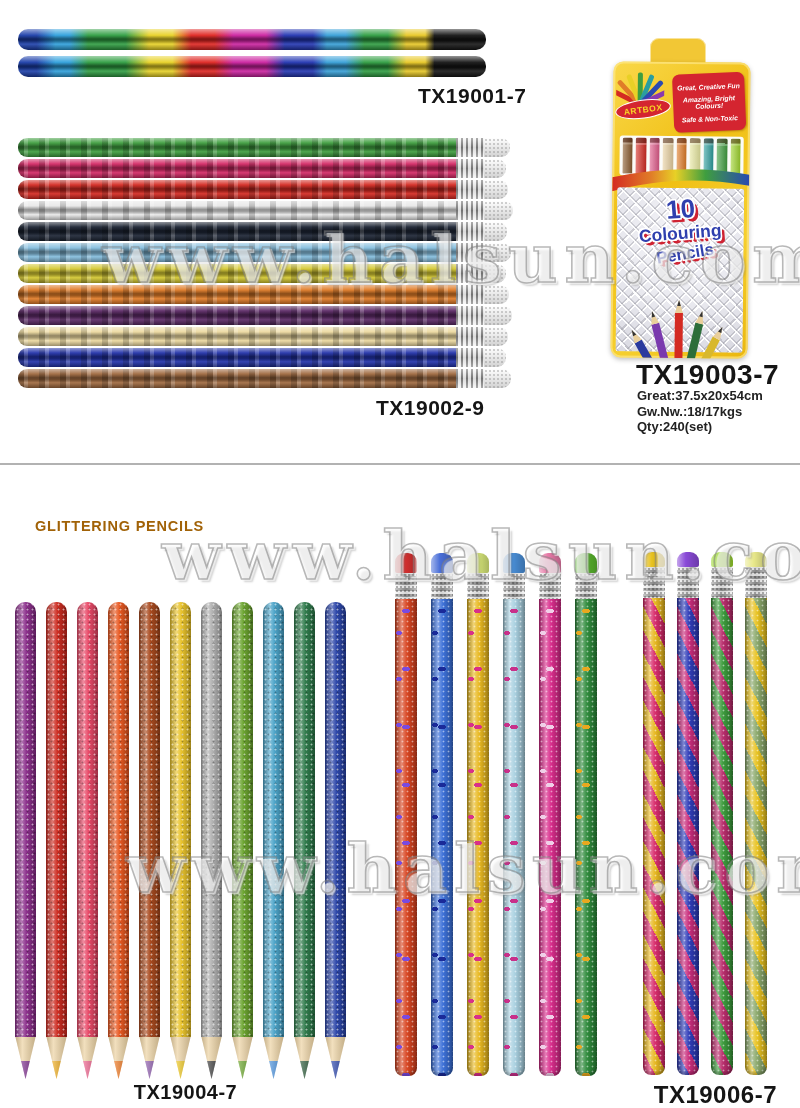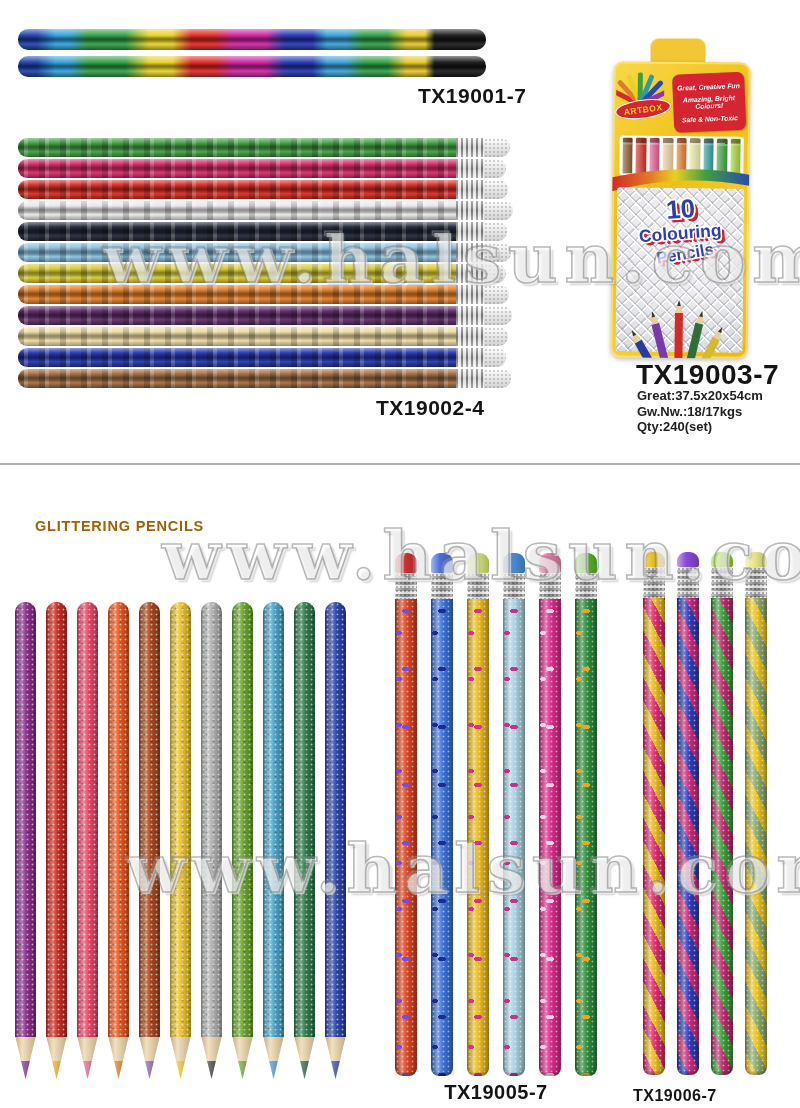--- a/index.html
+++ b/index.html
@@ -72,21 +72,21 @@
   .vp6-eraser{height:15px;border-radius:9px 9px 2px 2px;}
   .vp6-ferrule{height:31px;}
   .vp6-body{height:477px;border-radius:0 0 8px 8px;box-shadow:inset 0 -3px 3px rgba(0,0,0,.25);}
   .ferrule-v{background-color:#cfcfcf;
        background-image:radial-gradient(circle, rgba(50,50,50,.45) .6px, rgba(0,0,0,0) 1.2px),
          repeating-linear-gradient(to bottom, rgba(255,255,255,.55) 0 3px, rgba(0,0,0,.18) 3px 6px),
          linear-gradient(to right, rgba(255,255,255,.8), rgba(0,0,0,.22) 50%, rgba(255,255,255,.55));
        background-size:4px 4px,100% 100%,100% 100%;}
   .bl4{left:15px;top:1081px;width:341px;text-align:center;font-size:20px;}
   .bl5{left:395px;top:1081px;width:202px;text-align:center;font-size:20px;}
-  .bl6{left:633px;top:1081px;width:144px;text-align:left;font-size:16px;margin-top:6px;}
+  .bl6{left:633px;top:1081px;width:144px;text-align:right;font-size:24px;}
   
   .watermark{position:absolute;font-family:"DejaVu Serif",serif;font-weight:bold;font-size:68px;letter-spacing:7px;
        color:rgba(255,255,255,.14);-webkit-text-stroke:1.6px rgba(125,125,125,.55);
        text-shadow:2px 2px 1px rgba(255,255,255,.6),3px 3px 2px rgba(95,95,95,.3);
        z-index:40;pointer-events:none;white-space:nowrap;}
   .wm1{left:102px;top:218px;}
   .wm2{left:162px;top:515px;}
   .wm3{left:126px;top:828px;}
 </style>
 </head>
@@ -153,21 +153,21 @@
         <div class="gp-body" style="background-color: rgb(35, 51, 170); background-image: linear-gradient(rgba(255, 255, 255, 0.5), rgba(255, 255, 255, 0.05) 26%, rgba(0, 0, 0, 0.38) 46%, rgba(0, 0, 0, 0.3) 56%, rgba(255, 255, 255, 0.08) 72%, rgba(0, 0, 0, 0.35)), repeating-linear-gradient(90deg, rgba(0, 0, 0, 0.2) 0px, rgba(0, 0, 0, 0.2) 6px, rgba(255, 255, 255, 0.22) 6px, rgba(255, 255, 255, 0.22) 10px, rgba(255, 255, 255, 0) 10px, rgba(255, 255, 255, 0) 21px);"></div>
         <div class="gp-ferrule ferrule-h"></div>
         <div class="gp-eraser" style="width: 22px;"></div>
       </div>
       <div class="gp-row">
         <div class="gp-body" style="background-color: rgb(160, 106, 64); background-image: linear-gradient(rgba(255, 255, 255, 0.5), rgba(255, 255, 255, 0.05) 26%, rgba(0, 0, 0, 0.38) 46%, rgba(0, 0, 0, 0.3) 56%, rgba(255, 255, 255, 0.08) 72%, rgba(0, 0, 0, 0.35)), repeating-linear-gradient(90deg, rgba(0, 0, 0, 0.2) 0px, rgba(0, 0, 0, 0.2) 6px, rgba(255, 255, 255, 0.22) 6px, rgba(255, 255, 255, 0.22) 10px, rgba(255, 255, 255, 0) 10px, rgba(255, 255, 255, 0) 21px);"></div>
         <div class="gp-ferrule ferrule-h"></div>
         <div class="gp-eraser" style="width: 27px;"></div>
       </div>
     </div>
-  <div class="code-label l2">TX19002-4</div>
+  <div class="code-label l2">TX19002-9</div>
 
   <div class="hang-tab"></div>
   <div class="box">
     <svg class="fanlogo" id="fanlogo" width="48" height="38" viewBox="0 0 48 38">
         <rect x="21.5" y="6" width="5" height="30" rx="2" fill="#d42a22" transform="rotate(-64 24 38)"></rect>
         <rect x="21.5" y="6" width="5" height="30" rx="2" fill="#e07c28" transform="rotate(-43 24 38)"></rect>
         <rect x="21.5" y="6" width="5" height="30" rx="2" fill="#e8d026" transform="rotate(-22 24 38)"></rect>
         <rect x="21.5" y="6" width="5" height="30" rx="2" fill="#3f9e3f" transform="rotate(0 24 38)"></rect>
         <rect x="21.5" y="6" width="5" height="30" rx="2" fill="#2a9ea0" transform="rotate(22 24 38)"></rect>
         <rect x="21.5" y="6" width="5" height="30" rx="2" fill="#2a4ab0" transform="rotate(43 24 38)"></rect>
@@ -344,18 +344,18 @@
         <div class="vp6-ferrule ferrule-v"></div>
         <div class="vp6-body" style="background-color: rgb(58, 154, 58); background-image: radial-gradient(circle, rgba(255, 255, 255, 0.5) 0.6px, rgba(255, 255, 255, 0) 1.2px), linear-gradient(to right, rgba(0, 0, 0, 0.32), rgba(255, 255, 255, 0.38) 30%, rgba(255, 255, 255, 0.02) 55%, rgba(0, 0, 0, 0.32)), repeating-linear-gradient(62deg, rgb(58, 154, 58) 0px, rgb(58, 154, 58) 11px, rgb(184, 42, 106) 11px, rgb(184, 42, 106) 22px); background-size: 5px 5px, 100% 100%, 100% 100%;"></div>
       </div>
       <div class="vp6">
         <div class="vp6-eraser" style="background-color: rgb(232, 232, 138); background-image: linear-gradient(to right, rgba(255, 255, 255, 0.5), rgba(255, 255, 255, 0) 40%, rgba(0, 0, 0, 0.22));"></div>
         <div class="vp6-ferrule ferrule-v"></div>
         <div class="vp6-body" style="background-color: rgb(232, 194, 31); background-image: radial-gradient(circle, rgba(255, 255, 255, 0.5) 0.6px, rgba(255, 255, 255, 0) 1.2px), linear-gradient(to right, rgba(0, 0, 0, 0.32), rgba(255, 255, 255, 0.38) 30%, rgba(255, 255, 255, 0.02) 55%, rgba(0, 0, 0, 0.32)), repeating-linear-gradient(62deg, rgb(232, 194, 31) 0px, rgb(232, 194, 31) 11px, rgb(138, 168, 106) 11px, rgb(138, 168, 106) 22px); background-size: 5px 5px, 100% 100%, 100% 100%;"></div>
       </div>
     </div>
 
-  <div class="code-label bl5">TX19005-7</div>
+  <div class="code-label bl4">TX19004-7</div>
   <div class="code-label bl6">TX19006-7</div>
 
   <div class="watermark wm2">www.halsun.com</div>
   <div class="watermark wm3">www.halsun.com</div>
 </div>
 
 </body></html>

